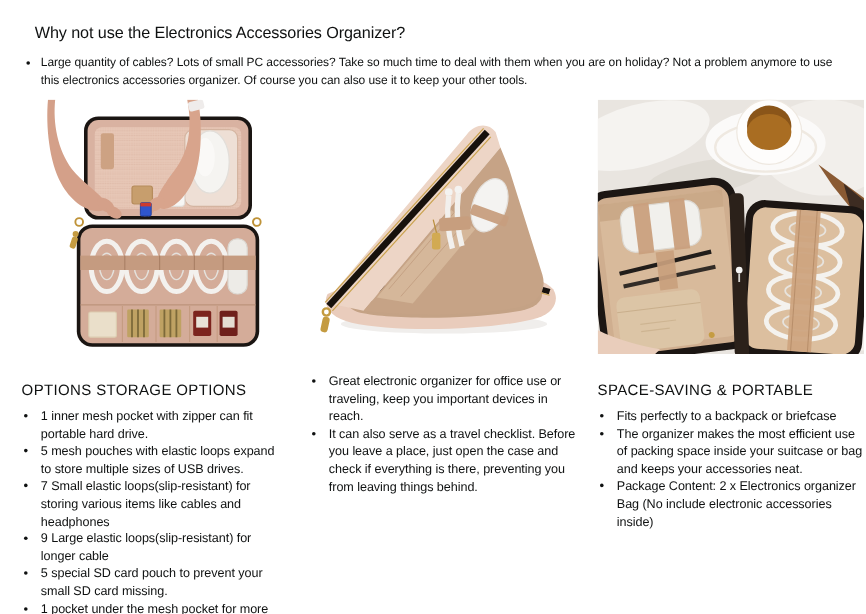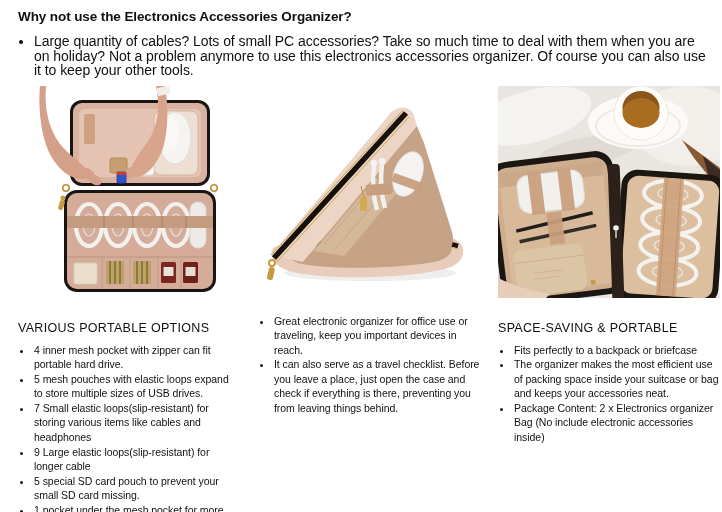--- a/index.html
+++ b/index.html
@@ -3,26 +3,26 @@
 <meta charset="utf-8">
 <style>
   html,body{margin:0;padding:0;}
   body{
     width:722px;height:512px;background:#ffffff;color:#0F1111;
     font-family:"Liberation Sans","DejaVu Sans",sans-serif;
     -webkit-font-smoothing:antialiased;overflow:hidden;
   }
   .page{padding:6px 10px 0 18px;width:694px;}
   .title{
-    font-size:13.5px;font-weight:700;margin:0;padding-top:3px;
+    font-size:13.5px;font-weight:400;margin:11px;padding-top:3px;
     letter-spacing:-0.1px;color:#0F1111;
   }
   .intro-list{margin:10px 0 0 0;padding:0 0 0 16px;}
   .intro-list li{
-    font-size:14px;line-height:14.5px;letter-spacing:-0.05px;
+    font-size:10px;line-height:14.5px;letter-spacing:-0.05px;
     max-width:676px;color:#0F1111;
   }
   .grid{
     display:grid;grid-template-columns:222px 222px 222px;
     column-gap:18px;margin-top:8px;
   }
   .img-box{width:222px;height:212px;overflow:hidden;background:#fff;}
   .col-heading{
     font-size:12.5px;font-weight:400;letter-spacing:0.3px;
     margin:15px 0 0 0;color:#0F1111;
@@ -226,23 +226,23 @@
         <circle cx="118" cy="142" r="2.8" fill="#f5f4f2"></circle>
         <line x1="118" y1="145" x2="118" y2="152" stroke="#d8d5d0" stroke-width="1.5"></line>
         <path d="M0,192 C16,200 34,205 52,208 L48,212 L0,212 Z" fill="#e9cdbb"></path>
       </svg>
     </div>
   </div>
 
   <div class="grid">
 
     <div class="col">
-      <h2 class="col-heading">VARIOUS PORTABLE OPTIONS</h2>
+      <h2 class="col-heading">OPTIONS STORAGE OPTIONS</h2>
       <ul class="col-list">
-        <li>4 inner mesh pocket with zipper can fit portable hard drive.</li>
+        <li>1 inner mesh pocket with zipper can fit portable hard drive.</li>
         <li>5 mesh pouches with elastic loops expand to store multiple sizes of USB drives.</li>
         <li>7 Small elastic loops(slip-resistant) for storing various items like cables and headphones</li>
         <li>9 Large elastic loops(slip-resistant) for longer cable</li>
         <li>5 special SD card pouch to prevent your small SD card missing.</li>
         <li>1 pocket under the mesh pocket for more items</li>
       </ul>
     </div>
 
     <div class="col">
       <ul class="col-list">

